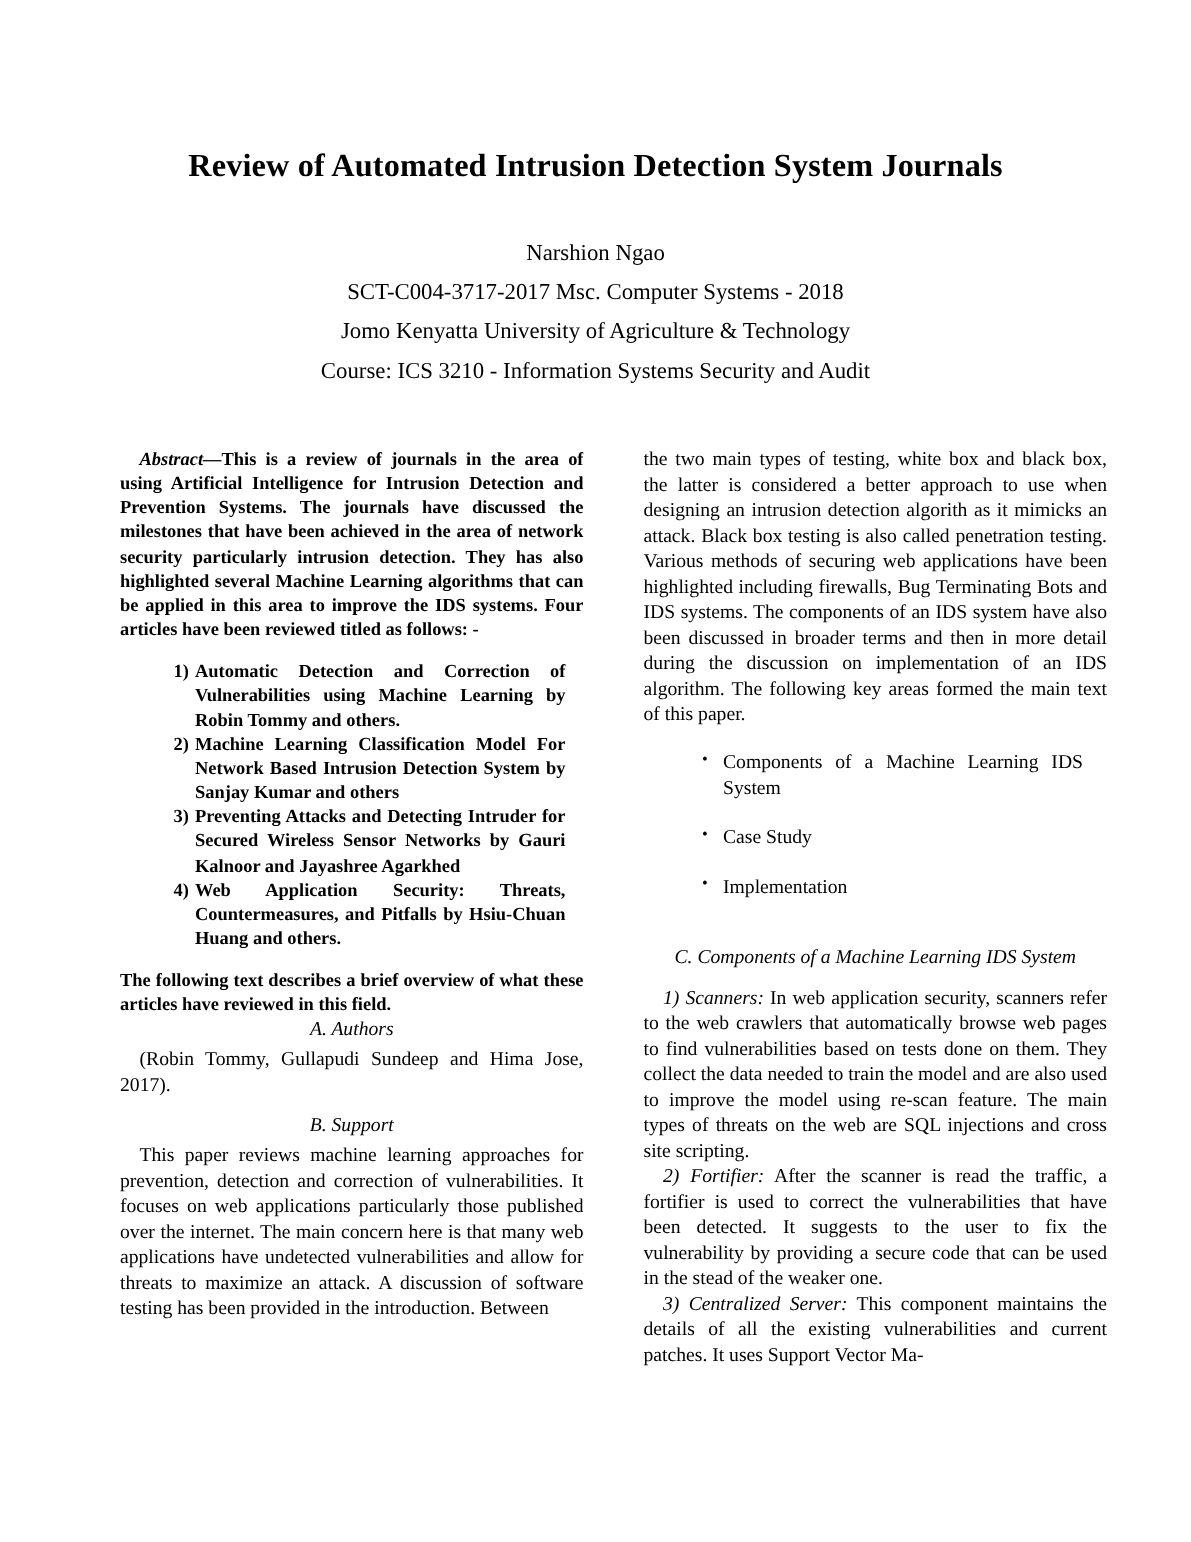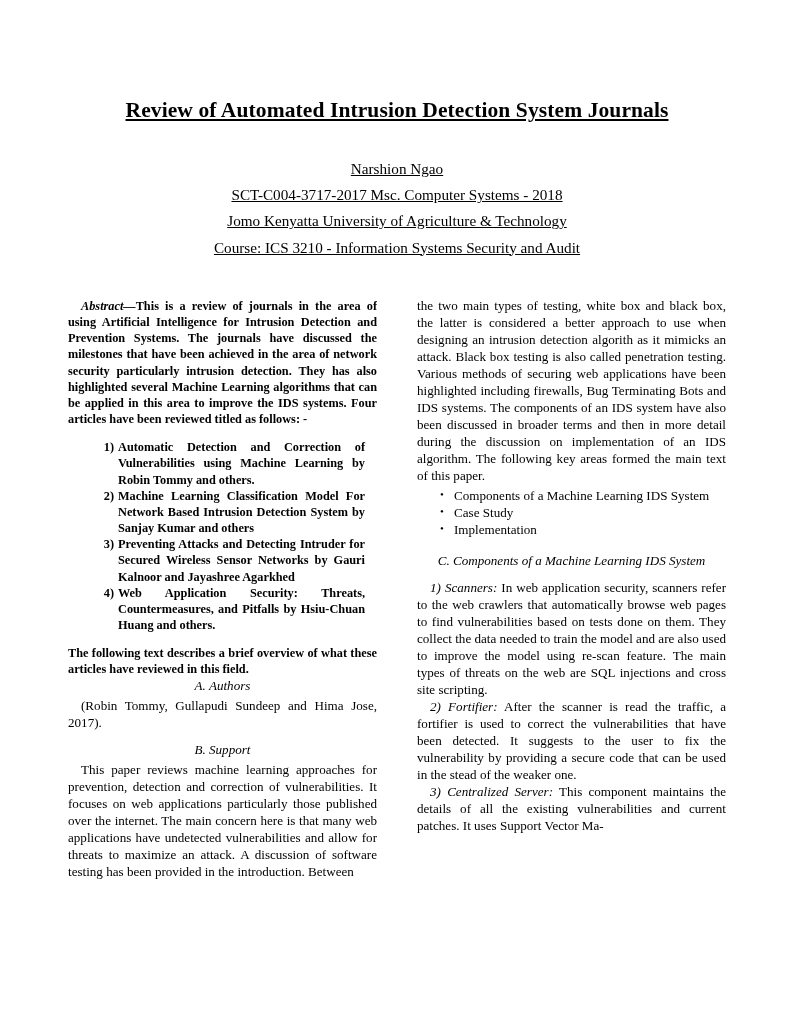--- a/index.html
+++ b/index.html
@@ -20,21 +20,20 @@
     height: 1028px;
     position: relative;
     box-sizing: border-box;
     padding: 0;
   }
 
   
   .titleblock {
     padding: 95px 108px 0 108px;
     text-align: center;
-    text-decoration: underline;
   }
   .paper-title {
     font-size: 21.5px;
     font-weight: bold;
     line-height: 1.45;
     letter-spacing: 0.1px;
     margin: 0;
   }
   .authorblock {
     margin-top: 30px;
@@ -42,21 +41,21 @@
     line-height: 1.72;
   }
   .authorblock div {
     margin: 0;
   }
 
   
   .columns {
     position: absolute;
     top: 298px;
-    left: 68px;
+    left: 80px;
     width: 658px;
     height: 700px;
     display: flex;
     gap: 40px;
     overflow: hidden;
   }
   .col {
     width: 309px;
     overflow: hidden;
   }
@@ -135,21 +134,21 @@
   ul.bullets {
     margin: 4px 0 0 0;
     padding: 0 0 0 37px;
     list-style: none;
   }
   ul.bullets > li {
     position: relative;
     font-size: 13.1px;
     line-height: 1.295;
     text-align: justify;
-    margin: 0;
+    margin: 16px;
   }
   ul.bullets > li::before {
     content: "\2022";
     position: absolute;
     left: -14px;
     top: -1px;
     font-size: 11px;
   }
 
   .numsub {

